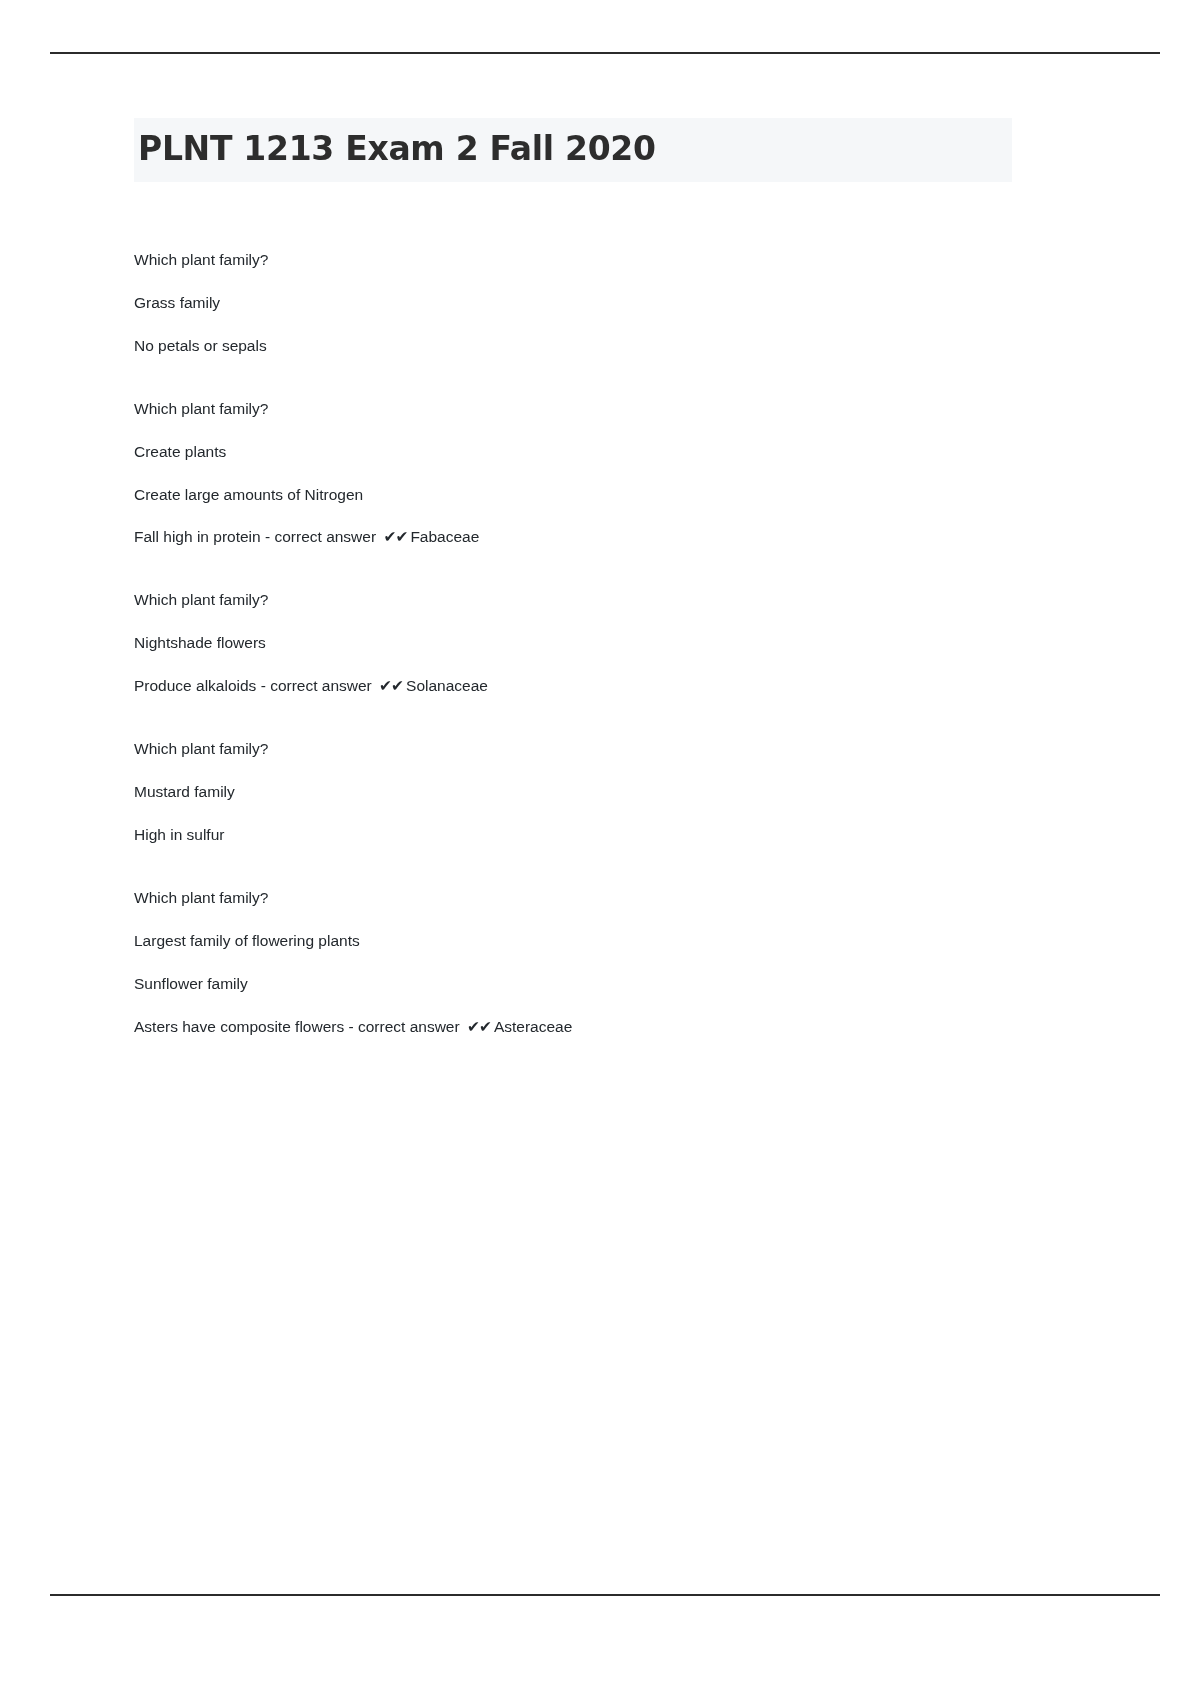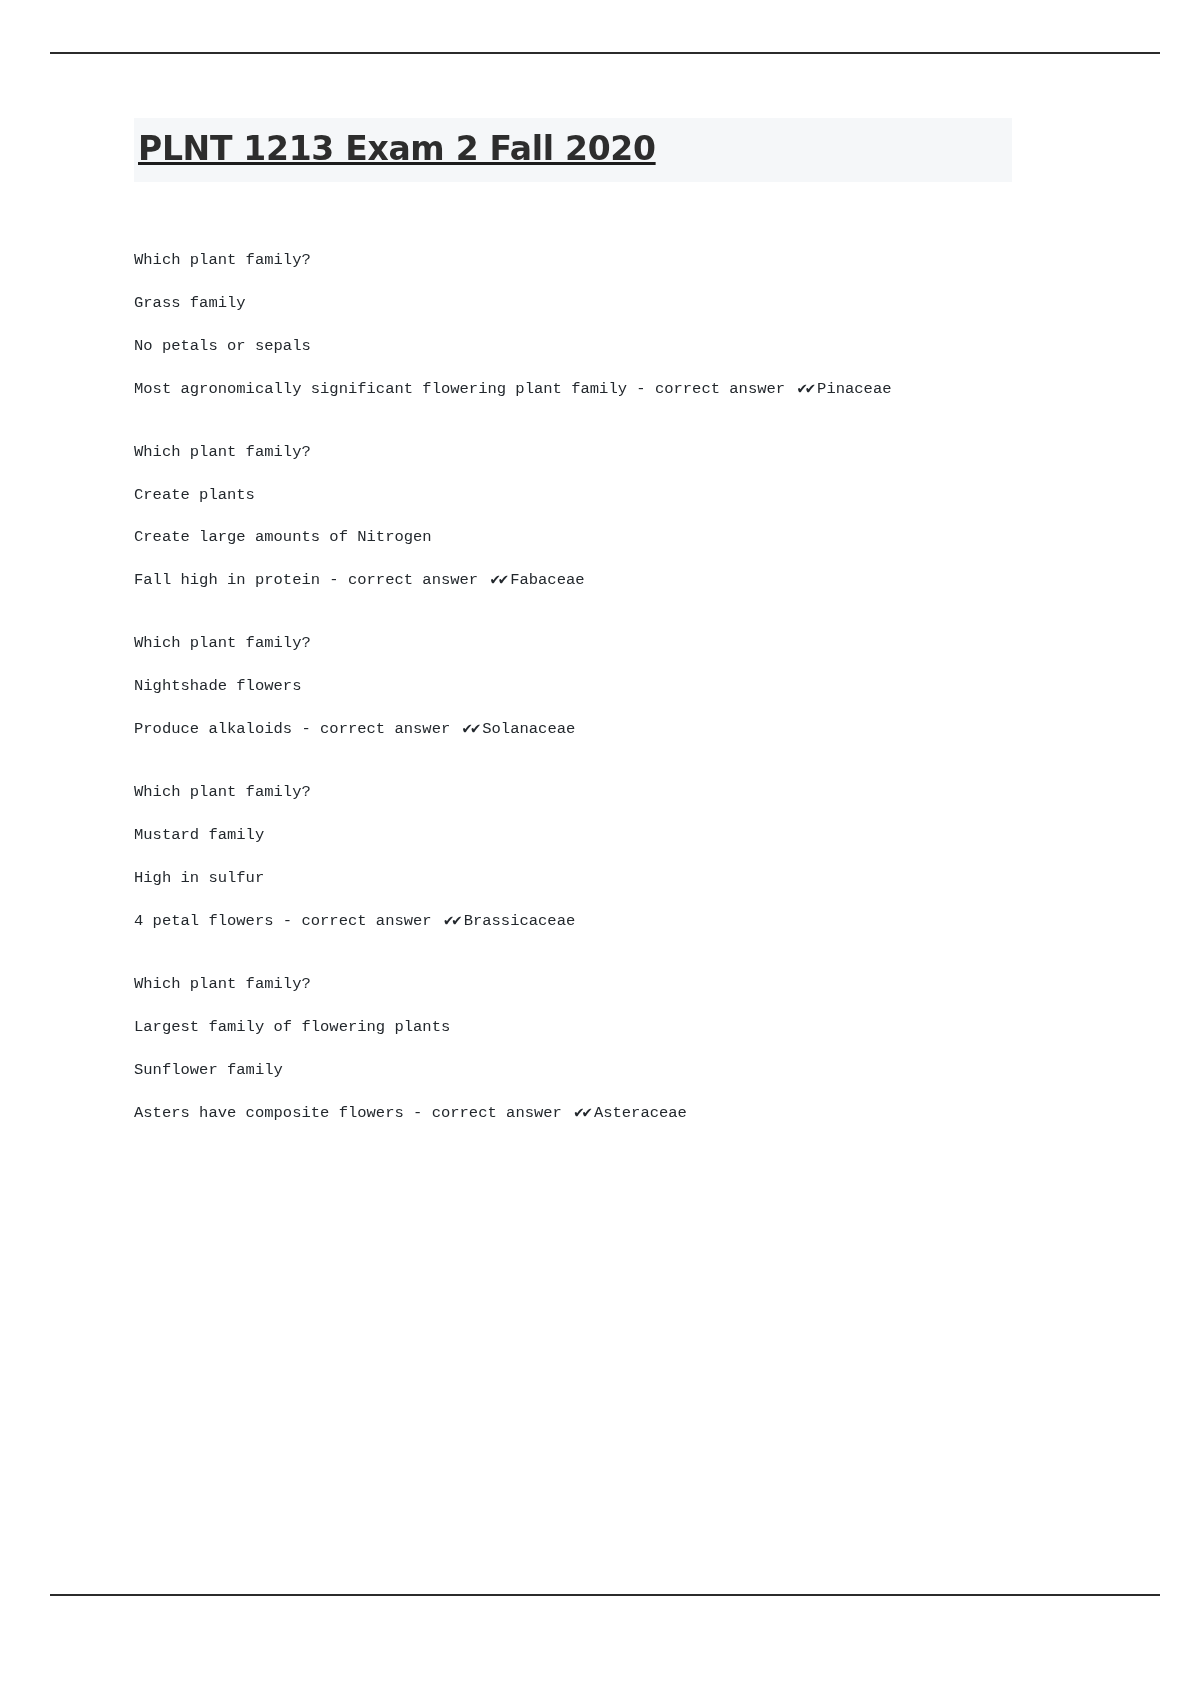--- a/index.html
+++ b/index.html
@@ -38,39 +38,37 @@
     left: 134px;
     top: 118px;
     width: 880px;
   }
 
   .title-band {
     background: #f5f7f9;
     padding: 12px 0 14px 2px;
     width: 878px;
     box-sizing: border-box;
-    text-decoration: underline;
   }
   .doc-title {
     font-family: "DejaVu Sans", sans-serif;
     font-size: 33px;
     font-weight: bold;
     color: #2d2d2d;
     letter-spacing: -0.3px;
     line-height: 1.15;
     margin: 0;
     padding-left: 2px;
   }
 
   .qa-list {
     margin-top: 68px;
   }
   .qa-block {
     margin-bottom: 42px;
-    font-family: Liberation Mono, monospace;
   }
   .qa-line {
     font-size: 15.5px;
     line-height: 1.35;
     color: #23282d;
     margin: 0 0 22px 0;
     white-space: pre-wrap;
   }
   .qa-line:last-child {
     margin-bottom: 0;
@@ -95,41 +93,39 @@
     <div class="title-band">
       <h1 class="doc-title">PLNT 1213 Exam 2 Fall 2020</h1>
     </div>
 
     <div class="qa-list">
 
       <div class="qa-block">
         <p class="qa-line">Which plant family?</p>
         <p class="qa-line">Grass family</p>
         <p class="qa-line">No petals or sepals</p>
-        <p class="qa-line ans-line"><span>Most agronomically significant flowering plant family</span> <span>- correct answer</span> <span class="check">✔✔</span><span class="ans-term">Pinaceae</span></p>
       </div>
 
       <div class="qa-block">
         <p class="qa-line">Which plant family?</p>
         <p class="qa-line">Create plants</p>
         <p class="qa-line">Create large amounts of Nitrogen</p>
         <p class="qa-line ans-line"><span>Fall high in protein</span> <span>- correct answer</span> <span class="check">✔✔</span><span class="ans-term">Fabaceae</span></p>
       </div>
 
       <div class="qa-block">
         <p class="qa-line">Which plant family?</p>
         <p class="qa-line">Nightshade flowers</p>
         <p class="qa-line ans-line"><span>Produce alkaloids</span> <span>- correct answer</span> <span class="check">✔✔</span><span class="ans-term">Solanaceae</span></p>
       </div>
 
       <div class="qa-block">
         <p class="qa-line">Which plant family?</p>
         <p class="qa-line">Mustard family</p>
         <p class="qa-line">High in sulfur</p>
-        <p class="qa-line ans-line"><span>4 petal flowers</span> <span>- correct answer</span> <span class="check">✔✔</span><span class="ans-term">Brassicaceae</span></p>
       </div>
 
       <div class="qa-block">
         <p class="qa-line">Which plant family?</p>
         <p class="qa-line">Largest family of flowering plants</p>
         <p class="qa-line">Sunflower family</p>
         <p class="qa-line ans-line"><span>Asters have composite flowers</span> <span>- correct answer</span> <span class="check">✔✔</span><span class="ans-term">Asteraceae</span></p>
       </div>
 
     </div>

